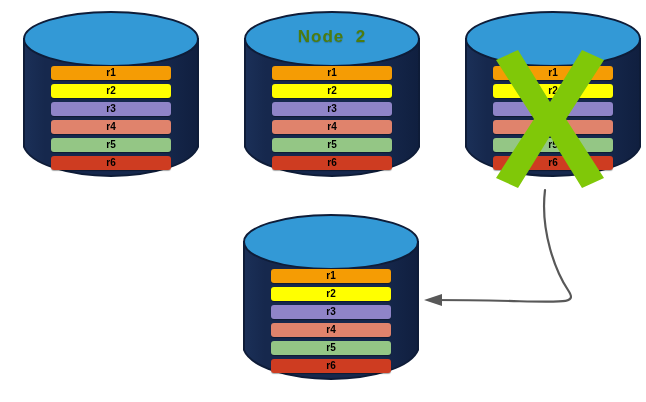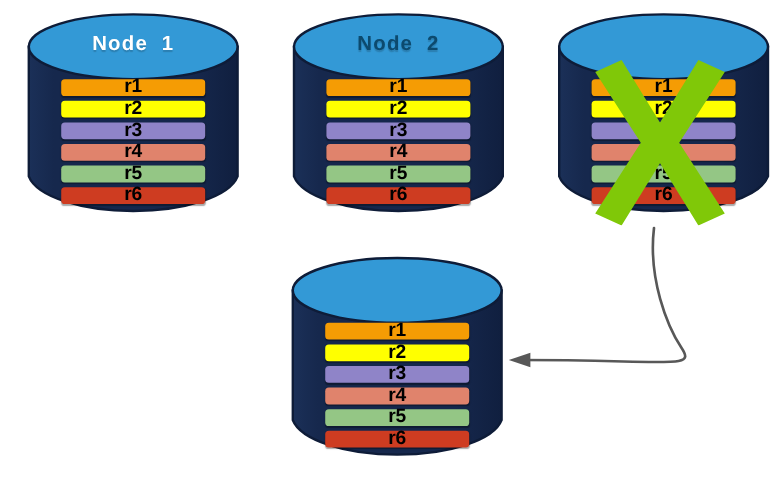--- a/index.html
+++ b/index.html
@@ -46,21 +46,21 @@
     box-sizing: border-box;
     display: flex;
     flex-direction: column;
   }
   .row-bar {
     position: relative;
     border-radius: 3px;
     text-align: center;
     color: #000000;
     font-weight: bold;
-    font-size: 16px;
+    font-size: 10px;
     line-height: 14px;
     box-shadow: 0 1px 1px rgba(0,0,0,.35);
   }
 
   
   .fail-x {
     position: absolute;
     pointer-events: none;
   }
 
@@ -85,21 +85,20 @@
           <linearGradient id="bodyGrad0" x1="0" y1="0" x2="1" y2="0">
             <stop offset="0%" stop-color="#1b3058"></stop>
             <stop offset="12%" stop-color="#16284d"></stop>
             <stop offset="78%" stop-color="#16284d"></stop>
             <stop offset="100%" stop-color="#101f3f"></stop>
           </linearGradient>
         </defs>
         <path class="cyl-body" d="M 2 30 L 2 138 A 88 34 0 0 0 176 138 L 176 30 Z" fill="url(#bodyGrad0)" stroke="#0e1c38" stroke-width="2"></path>
         <ellipse class="cyl-top" cx="89" cy="30" rx="87" ry="27" fill="#3399d6" stroke="#0e1c38" stroke-width="2"></ellipse>
       </svg>
-      <div class="node-title" style="top: 18px; color: rgb(255, 255, 255);">Node  1</div>
       <div class="rows" style="top: 57px; padding: 0px 29px; gap: 4px;">
         <div class="row-bar" style="background: rgb(245, 156, 4); height: 14px; color: rgb(0, 0, 0);">r1</div>
         <div class="row-bar" style="background: rgb(255, 255, 0); height: 14px; color: rgb(0, 0, 0);">r2</div>
         <div class="row-bar" style="background: rgb(143, 132, 200); height: 14px; color: rgb(0, 0, 0);">r3</div>
         <div class="row-bar" style="background: rgb(224, 131, 108); height: 14px; color: rgb(0, 0, 0);">r4</div>
         <div class="row-bar" style="background: rgb(148, 198, 133); height: 14px; color: rgb(0, 0, 0);">r5</div>
         <div class="row-bar" style="background: rgb(206, 60, 33); height: 14px; color: rgb(0, 0, 0);">r6</div>
       </div>
     </div>
     <div class="node" style="left: 243px; top: 9px; width: 178px; height: 172px;">
@@ -108,21 +107,21 @@
           <linearGradient id="bodyGrad1" x1="0" y1="0" x2="1" y2="0">
             <stop offset="0%" stop-color="#1b3058"></stop>
             <stop offset="12%" stop-color="#16284d"></stop>
             <stop offset="78%" stop-color="#16284d"></stop>
             <stop offset="100%" stop-color="#101f3f"></stop>
           </linearGradient>
         </defs>
         <path class="cyl-body" d="M 2 30 L 2 138 A 88 34 0 0 0 176 138 L 176 30 Z" fill="url(#bodyGrad1)" stroke="#0e1c38" stroke-width="2"></path>
         <ellipse class="cyl-top" cx="89" cy="30" rx="87" ry="27" fill="#3399d6" stroke="#0e1c38" stroke-width="2"></ellipse>
       </svg>
-      <div class="node-title" style="top: 18px; color: #0c4a6e;">Node  2</div>
+      <div class="node-title" style="top: 18px; color: #4d7c0f;">Node  2</div>
       <div class="rows" style="top: 57px; padding: 0px 29px; gap: 4px;">
         <div class="row-bar" style="background: rgb(245, 156, 4); height: 14px; color: rgb(0, 0, 0);">r1</div>
         <div class="row-bar" style="background: rgb(255, 255, 0); height: 14px; color: rgb(0, 0, 0);">r2</div>
         <div class="row-bar" style="background: rgb(143, 132, 200); height: 14px; color: rgb(0, 0, 0);">r3</div>
         <div class="row-bar" style="background: rgb(224, 131, 108); height: 14px; color: rgb(0, 0, 0);">r4</div>
         <div class="row-bar" style="background: rgb(148, 198, 133); height: 14px; color: rgb(0, 0, 0);">r5</div>
         <div class="row-bar" style="background: rgb(206, 60, 33); height: 14px; color: rgb(0, 0, 0);">r6</div>
       </div>
     </div>
     <div class="node" style="left: 464px; top: 9px; width: 178px; height: 172px;">

